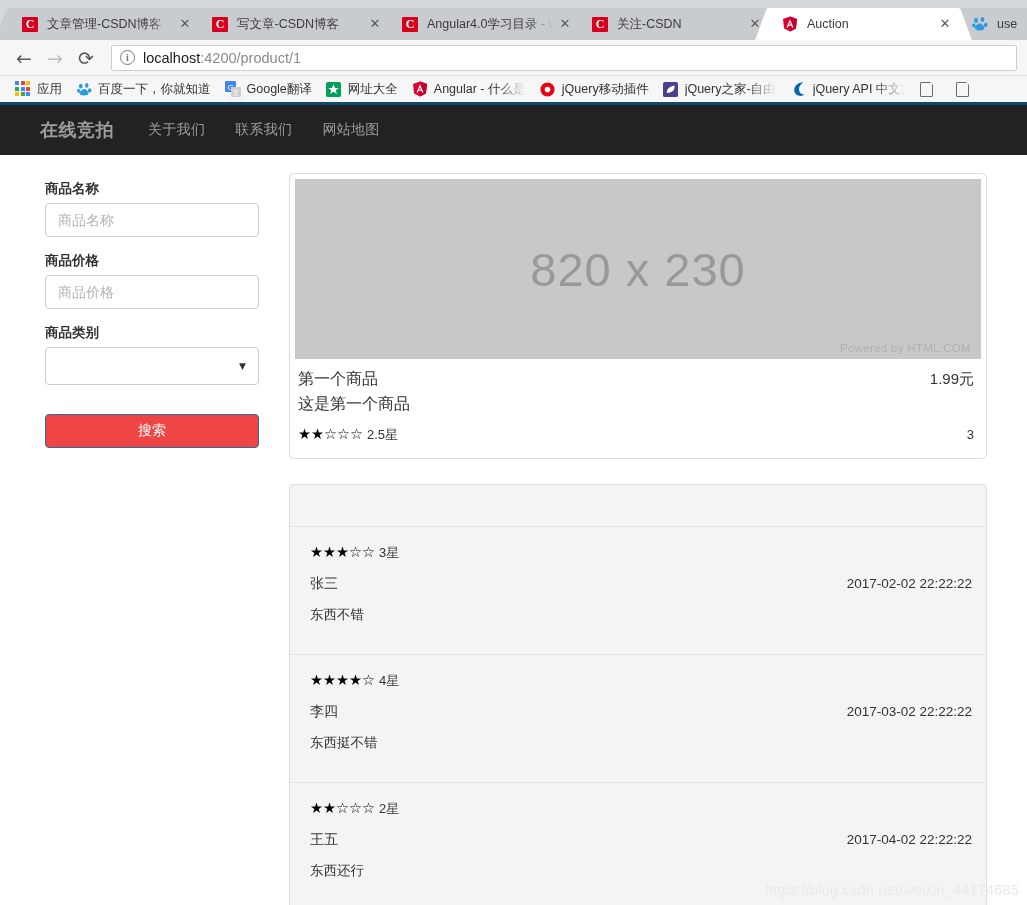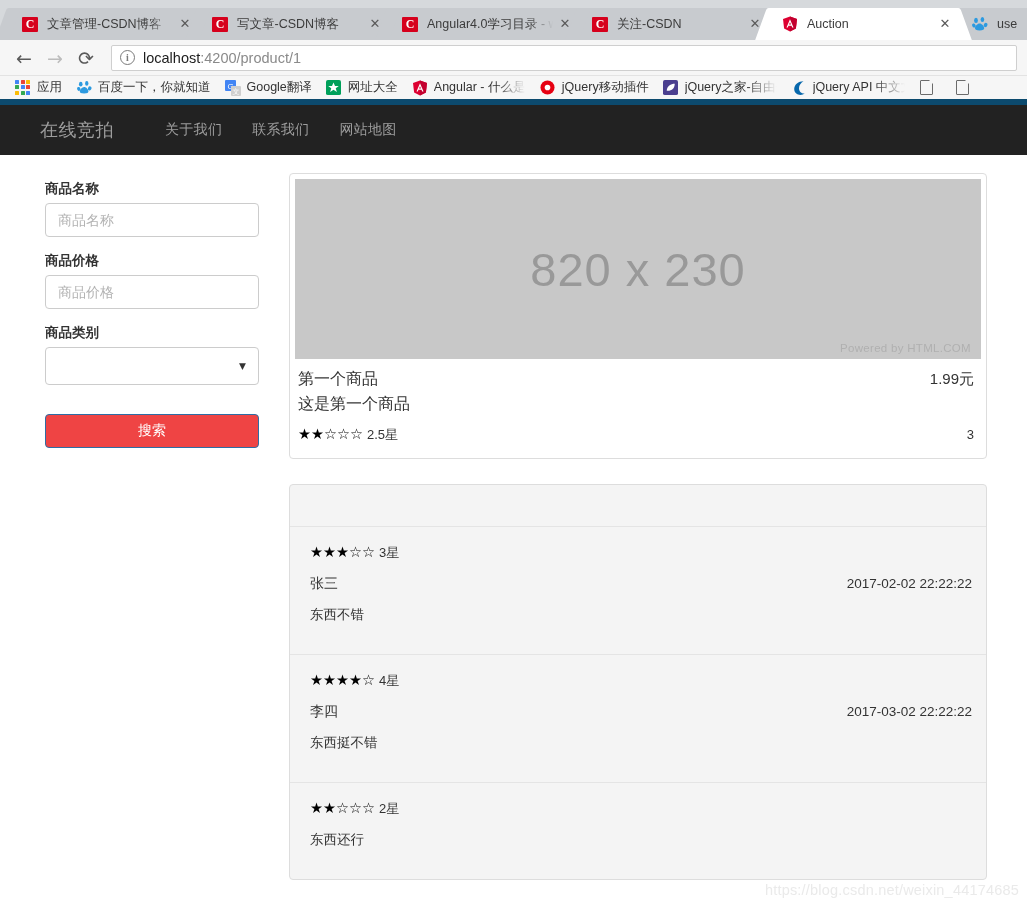--- a/index.html
+++ b/index.html
@@ -81,21 +81,21 @@
     color: #7a7a7a; font-size: 10px; line-height: 13px; text-align: center;
     font-family: "Liberation Serif", serif; font-weight: bold;
     margin-right: 8px; flex: 0 0 15px;
   }
   .omnibox .urltxt { font-size: 14.5px; color: #8a8a8a; white-space: nowrap; }
   .omnibox .urltxt b { color: #202020; font-weight: normal; }
 
   
   .bookmarks {
     height: 29px; background: #f6f6f6; display: flex; align-items: center;
-    padding: 0 4px 0 8px; border-bottom: 6px solid #0c4a6e; overflow: hidden;
+    padding: 0 4px 0 8px; border-bottom: 3px solid #0c4a6e; overflow: hidden;
   }
   .bmk { display: flex; align-items: center; padding: 0 7px; flex: 0 0 auto; height: 22px; }
   .bmk .bico {
     width: 16px; height: 16px; flex: 0 0 16px; margin-right: 6px;
     display: flex; align-items: center; justify-content: center;
   }
   .bmk .blabel { font-size: 12.5px; color: #333; white-space: nowrap; }
   .bmk.trunc .blabel {
     max-width: 92px; overflow: hidden;
     -webkit-mask-image: linear-gradient(to right,#000 68%,transparent 100%);
@@ -114,21 +114,21 @@
   }
 
   
   .page { height: 801px; background: #fff; overflow: hidden; position: relative; }
 
   .navbar {
     height: 50px; background: #222222; display: flex; align-items: center;
     padding-left: 40px;
   }
   .brand {
-    color: #9d9d9d; font-size: 18px; margin-right: 36px; letter-spacing: .5px;
+    color: #9d9d9d; font-size: 18px; margin-right: 19px; letter-spacing: .5px; font-weight: bold;
   }
   .navlink {
     color: #9d9d9d; font-size: 14px; padding: 0 15px; letter-spacing: .3px; text-align: right;
   }
 
   .content { display: flex; padding: 18px 40px 0 45px; }
 
   
   .sidebar { width: 214px; flex: 0 0 214px; padding-top: 7px; }
   .fgroup { margin-bottom: 15px; }
@@ -472,20 +472,24 @@
               <span class="cmt-user">李四</span>
               <span class="cmt-date">2017-03-02 22:22:22</span>
             </div>
             <div class="cmt-text">东西挺不错</div>
           </div>
 
           <div class="cmt">
             <div class="cmt-stars">
               <span class="stars">★★</span><span class="stars">☆☆☆</span><span class="stars-label">2星</span>
             </div>
+            <div class="cmt-meta">
+              <span class="cmt-user">王五</span>
+              <span class="cmt-date">2017-04-02 22:22:22</span>
+            </div>
             <div class="cmt-text">东西还行</div>
           </div>
         </div>
 
       </div>
     </div>
 
     <div class="watermark">https://blog.csdn.net/weixin_44174685</div>
   </div>
 </div>

